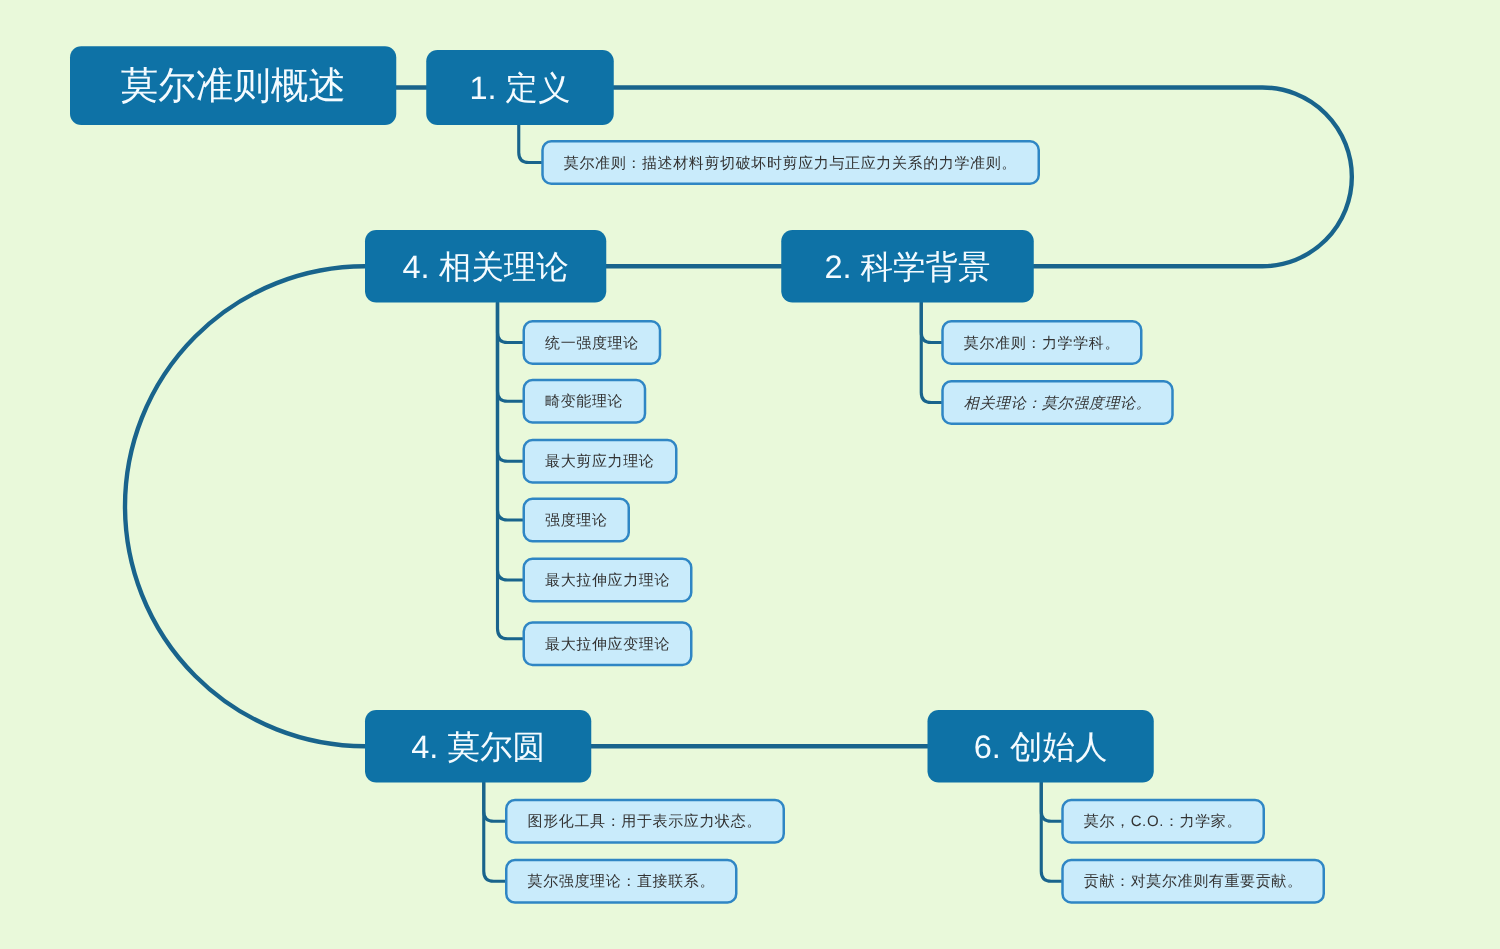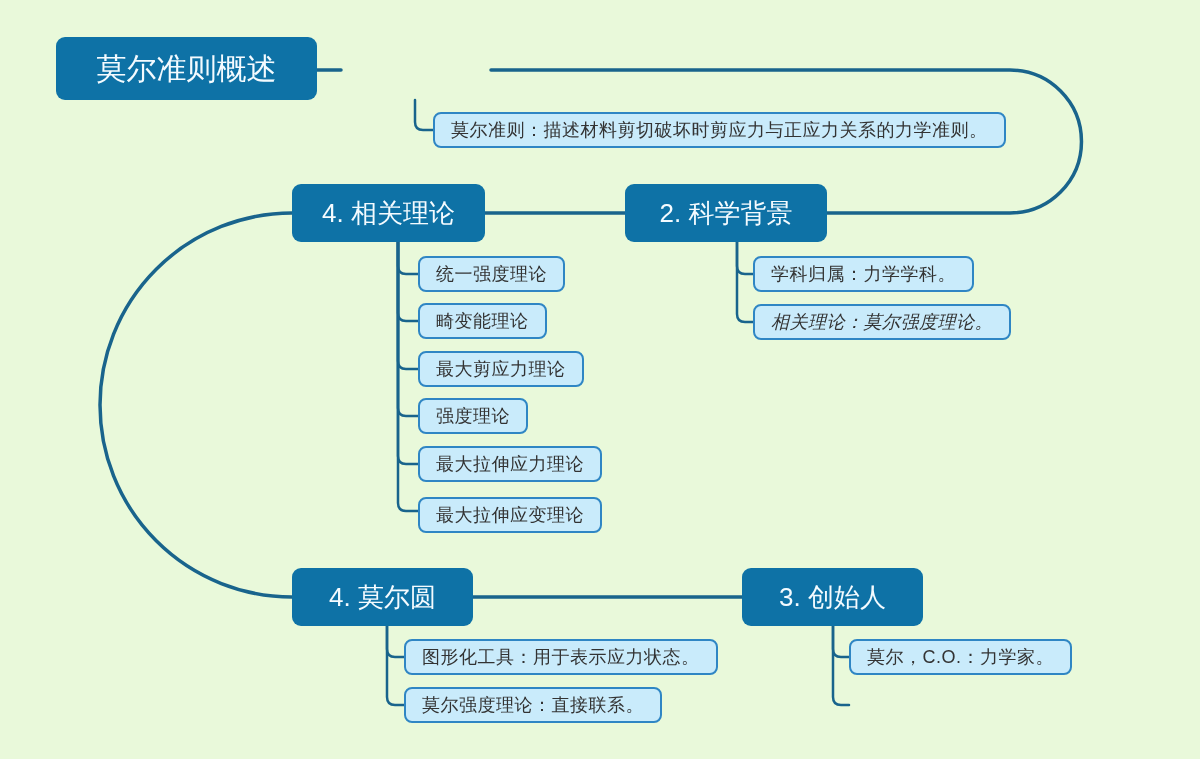--- a/index.html
+++ b/index.html
@@ -58,21 +58,21 @@
   .node.b1 { line-height: 60px; }
   .child {
     position: absolute;
     box-sizing: border-box;
     height: 36px;
     line-height: 32px;
     background: #C9EBFB;
     border: 2px solid #2F86C4;
     border-radius: 8px;
     color: #333333;
-    font-size: 18px;
+    font-size: 12px;
     letter-spacing: 0.5px;
     padding: 0 16px;
     white-space: nowrap;
     cursor: default;
   }
 </style>
 </head>
 <body>
 
 <div class="canvas">
@@ -99,34 +99,36 @@
 
     <path class="sub" d="M 387 626 V 649 Q 387 657 395 657 H 404"></path>
     <path class="sub" d="M 387 626 V 697 Q 387 705 395 705 H 404"></path>
 
     <path class="sub" d="M 833 626 V 649 Q 833 657 841 657 H 849"></path>
     <path class="sub" d="M 833 626 V 697 Q 833 705 841 705 H 849"></path>
   </svg>
 
   <div class="node root" style="left:56px; top:37px; width:261px; height:63px;">莫尔准则概述</div>
 
+  <div class="node branch b1" style="left:341px; top:40px; width:150px; height:60px;">1. 定义</div>
   <div class="child" style="left:433px; top:112px;">莫尔准则：描述材料剪切破坏时剪应力与正应力关系的力学准则。</div>
 
   <div class="node branch" style="left:625px; top:184px; width:202px; height:58px;">2. 科学背景</div>
-  <div class="child" style="left:753px; top:256px;">学科归属：力学学科。</div>
+  <div class="child" style="left:753px; top:256px;">莫尔准则：力学学科。</div>
   <div class="child" style="left:753px; top:304px;font-style:italic;">相关理论：莫尔强度理论。</div>
 
   <div class="node branch" style="left:292px; top:184px; width:193px; height:58px;">4. 相关理论</div>
   <div class="child" style="left:418px; top:256px;">统一强度理论</div>
   <div class="child" style="left:418px; top:303px;">畸变能理论</div>
   <div class="child" style="left:418px; top:351px;">最大剪应力理论</div>
   <div class="child" style="left:418px; top:398px;">强度理论</div>
   <div class="child" style="left:418px; top:446px;">最大拉伸应力理论</div>
   <div class="child" style="left:418px; top:497px;">最大拉伸应变理论</div>
 
   <div class="node branch" style="left:292px; top:568px; width:181px; height:58px;">4. 莫尔圆</div>
   <div class="child" style="left:404px; top:639px;">图形化工具：用于表示应力状态。</div>
   <div class="child" style="left:404px; top:687px;">莫尔强度理论：直接联系。</div>
 
-  <div class="node branch" style="left:742px; top:568px; width:181px; height:58px;">3. 创始人</div>
+  <div class="node branch" style="left:742px; top:568px; width:181px; height:58px;">6. 创始人</div>
   <div class="child" style="left:849px; top:639px;">莫尔，C.O.：力学家。</div>
+  <div class="child" style="left:849px; top:687px;">贡献：对莫尔准则有重要贡献。</div>
 
 </div>
 
 </body></html>

